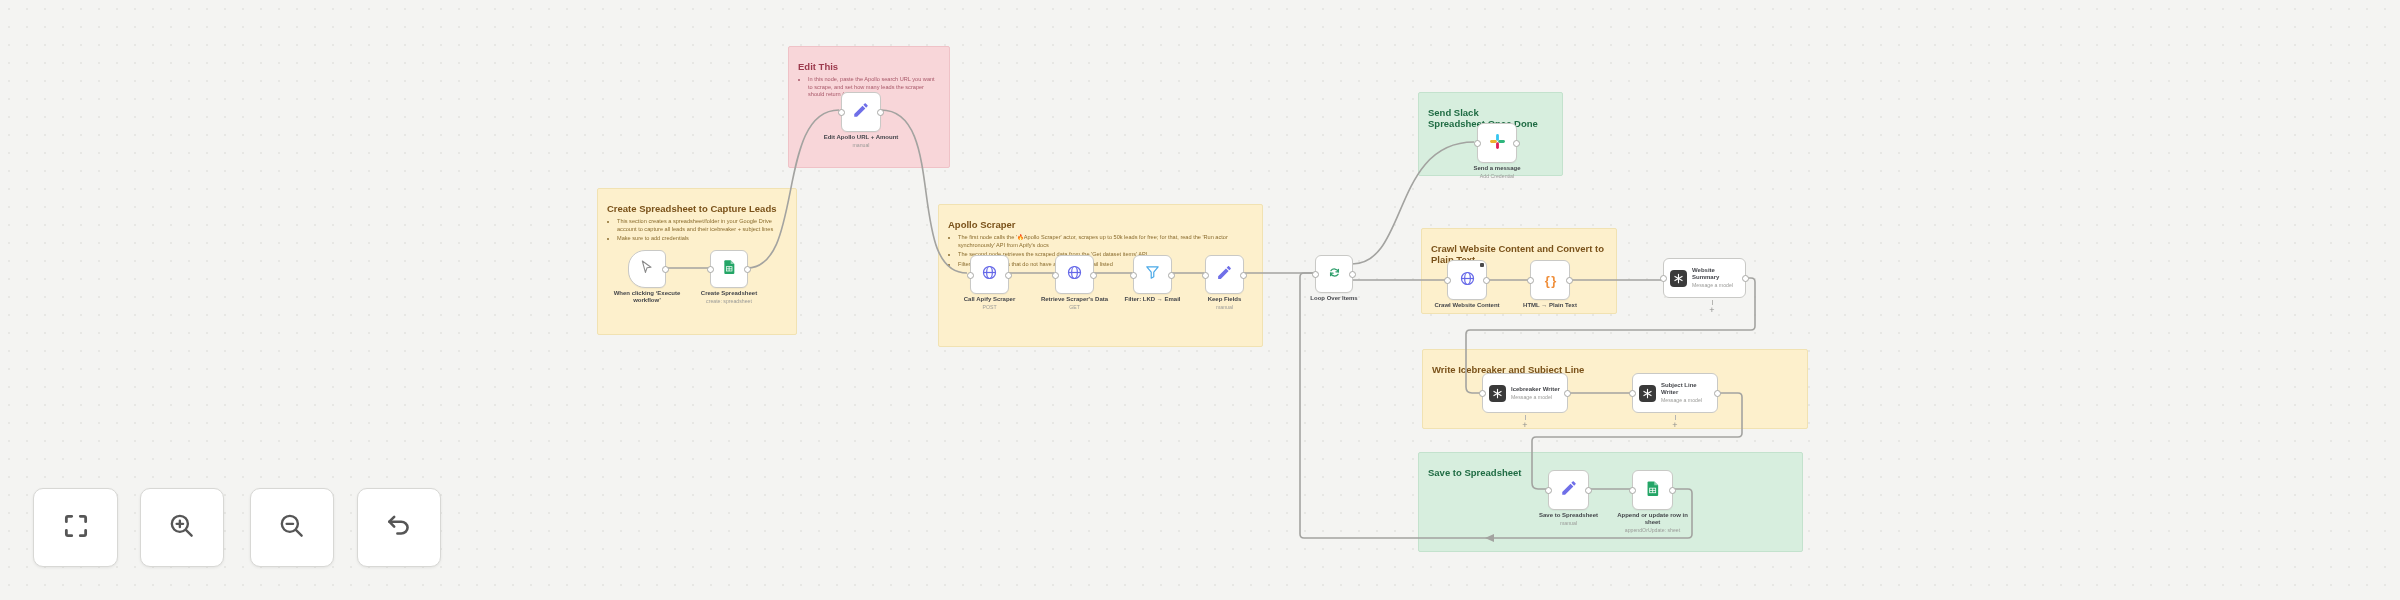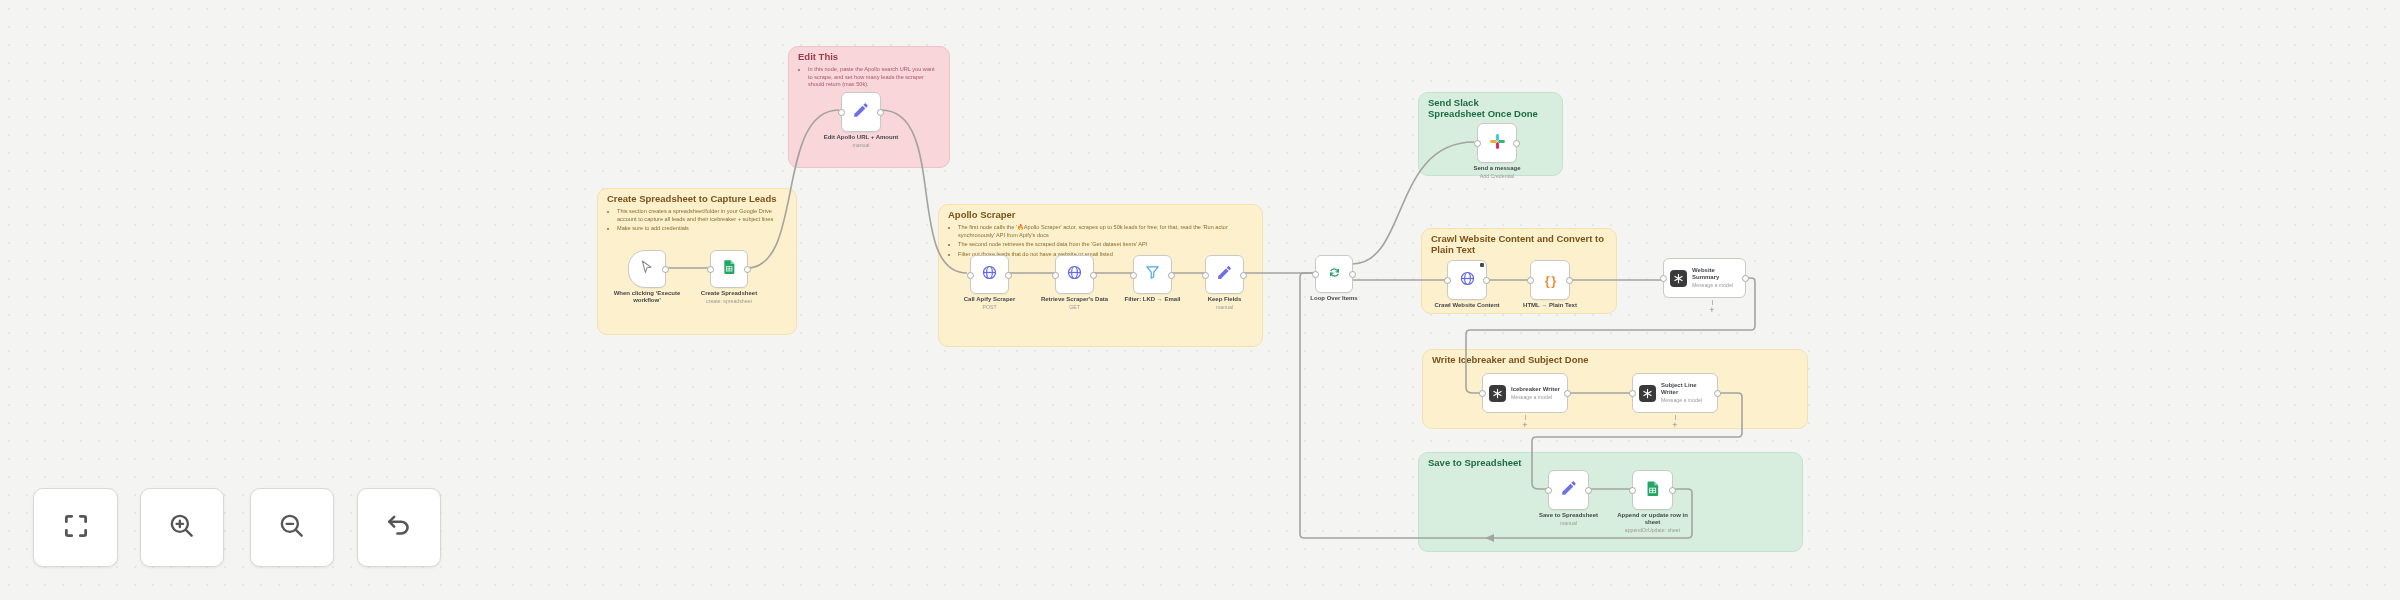--- a/index.html
+++ b/index.html
@@ -1,20 +1,20 @@
 <!DOCTYPE html>
 <html><head>
 <meta charset="utf-8">
 <style>
   html,body{margin:0;padding:0;}
   body{width:2400px;height:600px;overflow:hidden;font-family:"Liberation Sans",sans-serif;}
   .canvas{position:absolute;inset:0;width:2400px;height:600px;background:#f4f4f2;
     background-image:radial-gradient(circle,#e7e7e4 1px,transparent 1px);background-size:18px 18px;}
   
-  .note{position:absolute;border-radius:10px;padding:4px 9px;box-sizing:border-box;z-index:1;}
+  .note{position:absolute;border-radius:2px;padding:14px 9px;box-sizing:border-box;z-index:1;}
   .note.yellow{background:#fdf0cc;border:1px solid #f1e2b2;}
   .note.pink{background:#f8d6d9;border:1px solid #efc2c7;}
   .note.green{background:#d7eede;border:1px solid #c3e2cd;}
   .note h3{margin:0 0 4px 0;font-size:9.5px;line-height:11px;}
   .note.yellow h3{color:#7a521a;}
   .note.pink h3{color:#9c3a4d;}
   .note.green h3{color:#1f6b43;}
   .note ul{margin:2px 0 0 0;padding-left:10px;font-size:5.6px;line-height:7.5px;}
   .note.yellow ul{color:#8a6c2e;}
   .note.pink ul{color:#a9596a;}
@@ -82,21 +82,21 @@
   <div class="note green" style="left:1418px;top:92px;width:145px;height:84px;">
     <h3 style="width:110px;">Send Slack Spreadsheet Once Done</h3>
   </div>
 
   <div class="note yellow" style="left:1421px;top:228px;width:196px;height:86px;">
     <h3>Crawl Website Content and Convert to Plain Text</h3>
   </div>
 
 
   <div class="note yellow" style="left:1422px;top:349px;width:386px;height:80px;">
-    <h3>Write Icebreaker and Subject Done</h3>
+    <h3>Write Icebreaker and Subject Line</h3>
   </div>
 
   <div class="note green" style="left:1418px;top:452px;width:385px;height:100px;">
     <h3>Save to Spreadsheet</h3>
   </div>
 
   <svg class="edges" width="2400" height="600">
     <g fill="none" stroke="#a3a3a0" stroke-width="1.6">
       <path d="M664,268 H709"></path>
       <path d="M747,268 C805,268 775,110 839,110"></path>

